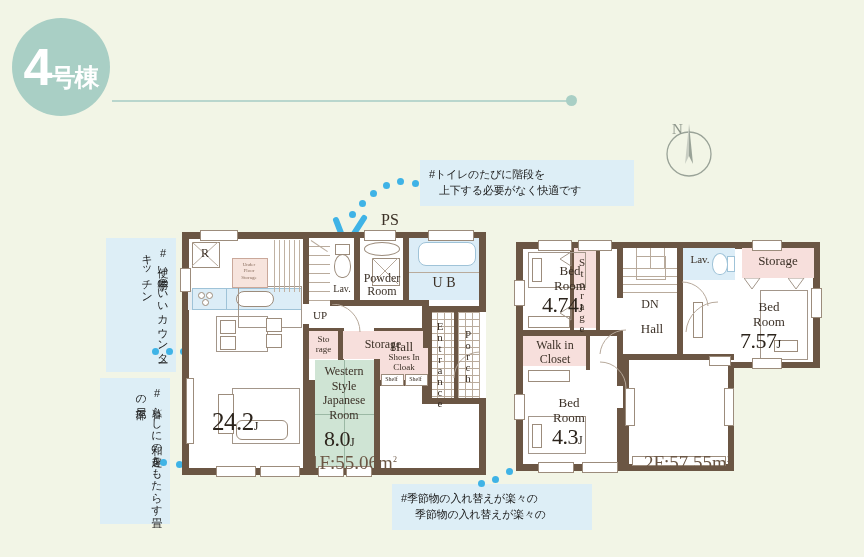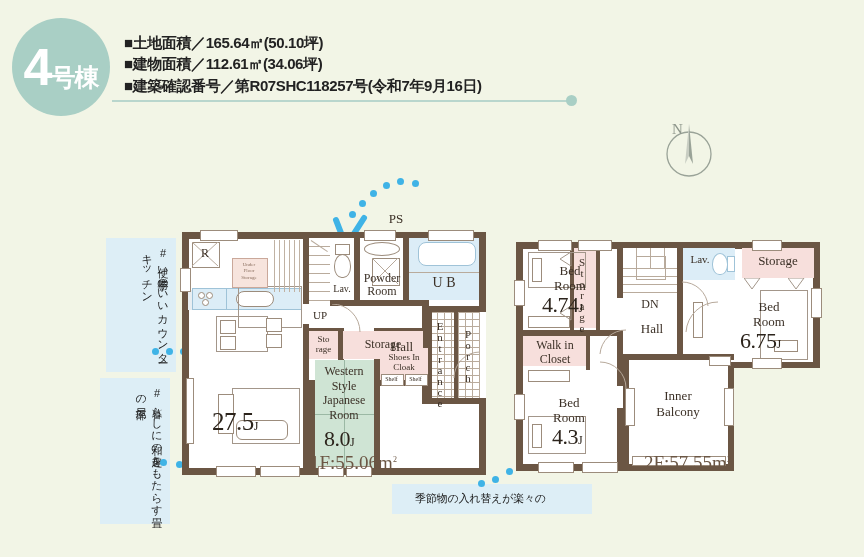--- a/index.html
+++ b/index.html
@@ -111,48 +111,48 @@
 
 <div class="root">
 
   <div class="badge-circle">
     <div class="badge-inner">
       <span class="badge-num">4</span>
       <span class="badge-suffix">号棟</span>
     </div>
   </div>
 
-  <div class="spec-block">
-    <div class="spec-line">■土地面積／165.64㎡(50.10坪)</div>
-    <div class="spec-line">■建物面積／112.61㎡(34.06坪)</div>
-    <div class="spec-line">■建築確認番号／第R07SHC118257号(令和7年9月16日)</div>
-  </div>
 
   <div class="rule"></div>
   <div class="rule-dot"></div>
 
   <div class="compass">
     <svg width="58" height="62" viewBox="0 0 58 62">
       <circle cx="29" cy="36" r="22" fill="none" stroke="#9aa398" stroke-width="1.3"></circle>
       <polygon points="29,6 33,46 29,38" fill="#9aa398"></polygon>
       <polygon points="29,6 25,46 29,38" fill="#c8cdc2"></polygon>
       <text x="12" y="16" font-family="Liberation Serif, serif" font-size="15" fill="#8e968b">N</text>
     </svg>
   </div>
 
+  <div class="callout horiz co-top">
+    <div>#トイレのたびに階段を</div>
+    <div style="padding-left:10px">上下する必要がなく快適です</div>
+  </div>
 
   <div class="callout vert co-kitchen">
     <span>#使い勝手のいいカウンターキッチン</span>
   </div>
 
   <div class="callout vert co-tatami">
     <span>#暮らしに和の趣をもたらす畳の部屋</span>
   </div>
 
   <div class="callout horiz co-wic">
+    <div style="text-align:left">#季節物の入れ替えが楽々の</div>
     <div style="padding-left:14px">季節物の入れ替えが楽々の</div>
   </div>
 
   <div>
     <div class="dot" style="left:412px;top:180px"></div>
     <div class="dot" style="left:397px;top:178px"></div>
     <div class="dot" style="left:383px;top:182px"></div>
     <div class="dot" style="left:370px;top:190px"></div>
     <div class="dot" style="left:359px;top:200px"></div>
     <div class="dot" style="left:349px;top:211px"></div>
@@ -326,26 +326,26 @@
     <svg style="position:absolute;left:152px;top:76px" width="34" height="30">
         <path d="M2 0 A28 28 0 0 1 30 28" fill="none" stroke="#b7a99b"></path>
       </svg>
     <svg style="position:absolute;left:274px;top:122px" width="30" height="32">
         <path d="M28 2 A26 26 0 0 0 2 28" fill="none" stroke="#b7a99b"></path>
       </svg>
 
     <div class="lbl lbl-md" style="left:19px;top:19px;width:16px">R</div>
     <div class="lbl" style="left:56px;top:34px;width:30px;font-size:5px;color:#8a6e5e;line-height:1.25">Under<br>Floor<br>Storage</div>
 
-    <div class="num num-big" style="position:absolute;left:34px;top:180px"><span>27.5</span><span class="num-j">J</span></div>
+    <div class="num num-big" style="position:absolute;left:34px;top:180px"><span>24.2</span><span class="num-j">J</span></div>
 
     <div class="lbl lbl-sm" style="left:149px;top:56px;width:30px;font-size:10px">Lav.</div>
     <div class="lbl lbl-md" style="left:178px;top:44px;width:52px;font-size:12px;line-height:1.1">Powder<br>Room</div>
     <div class="lbl lbl-md" style="left:246px;top:48px;width:40px;font-size:14px">U B</div>
-    <div class="lbl lbl-sm" style="left:206px;top:-16px;width:24px;font-size:13px">PS</div>
+    <div class="lbl lbl-sm" style="left:200px;top:-16px;width:24px;font-size:16px">PS</div>
     <div class="lbl lbl-sm" style="left:128px;top:82px;width:28px;font-size:11px">UP</div>
     <div class="lbl lbl-md" style="left:202px;top:112px;width:44px;font-size:13px">Hall</div>
     <div class="lbl lbl-sm" style="left:131px;top:107px;width:29px;font-size:9px;line-height:1.1">Sto<br>rage</div>
     <div class="lbl lbl-md" style="left:168px;top:110px;width:74px;font-size:12px">Storage</div>
 
     <div class="lbl" style="left:133px;top:136px;width:66px;font-size:12px;line-height:1.22">Western<br>Style<br>Japanese<br>Room</div>
     <div class="num num-big" style="position:absolute;left:146px;top:198px;font-size:22px"><span>8.0</span><span class="num-j">J</span></div>
 
     <div class="lbl lbl-sm" style="left:202px;top:124px;width:48px;font-size:9px;line-height:1.15">Shoes In<br>Cloak</div>
     <div class="lbl" style="left:203px;top:148px;width:21px;font-size:6px">Shelf</div>
@@ -460,27 +460,26 @@
     <div class="num num-big" style="position:absolute;left:30px;top:64px;font-size:22px"><span>4.74</span><span class="num-j">J</span></div>
 
     <div class="vert-lbl" style="left:64px;top:28px;font-size:11px">Storage</div>
 
     <div class="lbl lbl-md" style="left:118px;top:70px;width:40px;font-size:12px">DN</div>
     <div class="lbl lbl-sm" style="left:172px;top:26px;width:32px;font-size:11px">Lav.</div>
     <div class="lbl lbl-md" style="left:234px;top:26px;width:64px;font-size:13px">Storage</div>
     <div class="lbl lbl-md" style="left:116px;top:94px;width:48px;font-size:13px">Hall</div>
 
     <div class="lbl" style="left:228px;top:72px;width:58px;font-size:13px;line-height:1.15">Bed<br>Room</div>
-    <div class="num num-big" style="position:absolute;left:228px;top:100px;font-size:22px"><span>6.75</span><span class="num-j">J</span></div>
+    <div class="num num-big" style="position:absolute;left:228px;top:100px;font-size:22px"><span>7.57</span><span class="num-j">J</span></div>
 
     <div class="lbl" style="left:12px;top:110px;width:62px;font-size:12px;line-height:1.18">Walk in<br>Closet</div>
 
     <div class="lbl" style="left:28px;top:168px;width:58px;font-size:13px;line-height:1.15">Bed<br>Room</div>
     <div class="num num-big" style="position:absolute;left:40px;top:196px;font-size:22px"><span>4.3</span><span class="num-j">J</span></div>
 
-    <div class="lbl" style="left:130px;top:160px;width:72px;font-size:13px;line-height:1.2">Inner<br>Balcony</div>
   </div>
 
   <div class="area-label" style="left:644px;top:452px">
     <span>2F:57.55m</span><span class="sup">2</span>
   </div>
 
 </div>
 
 </body></html>

